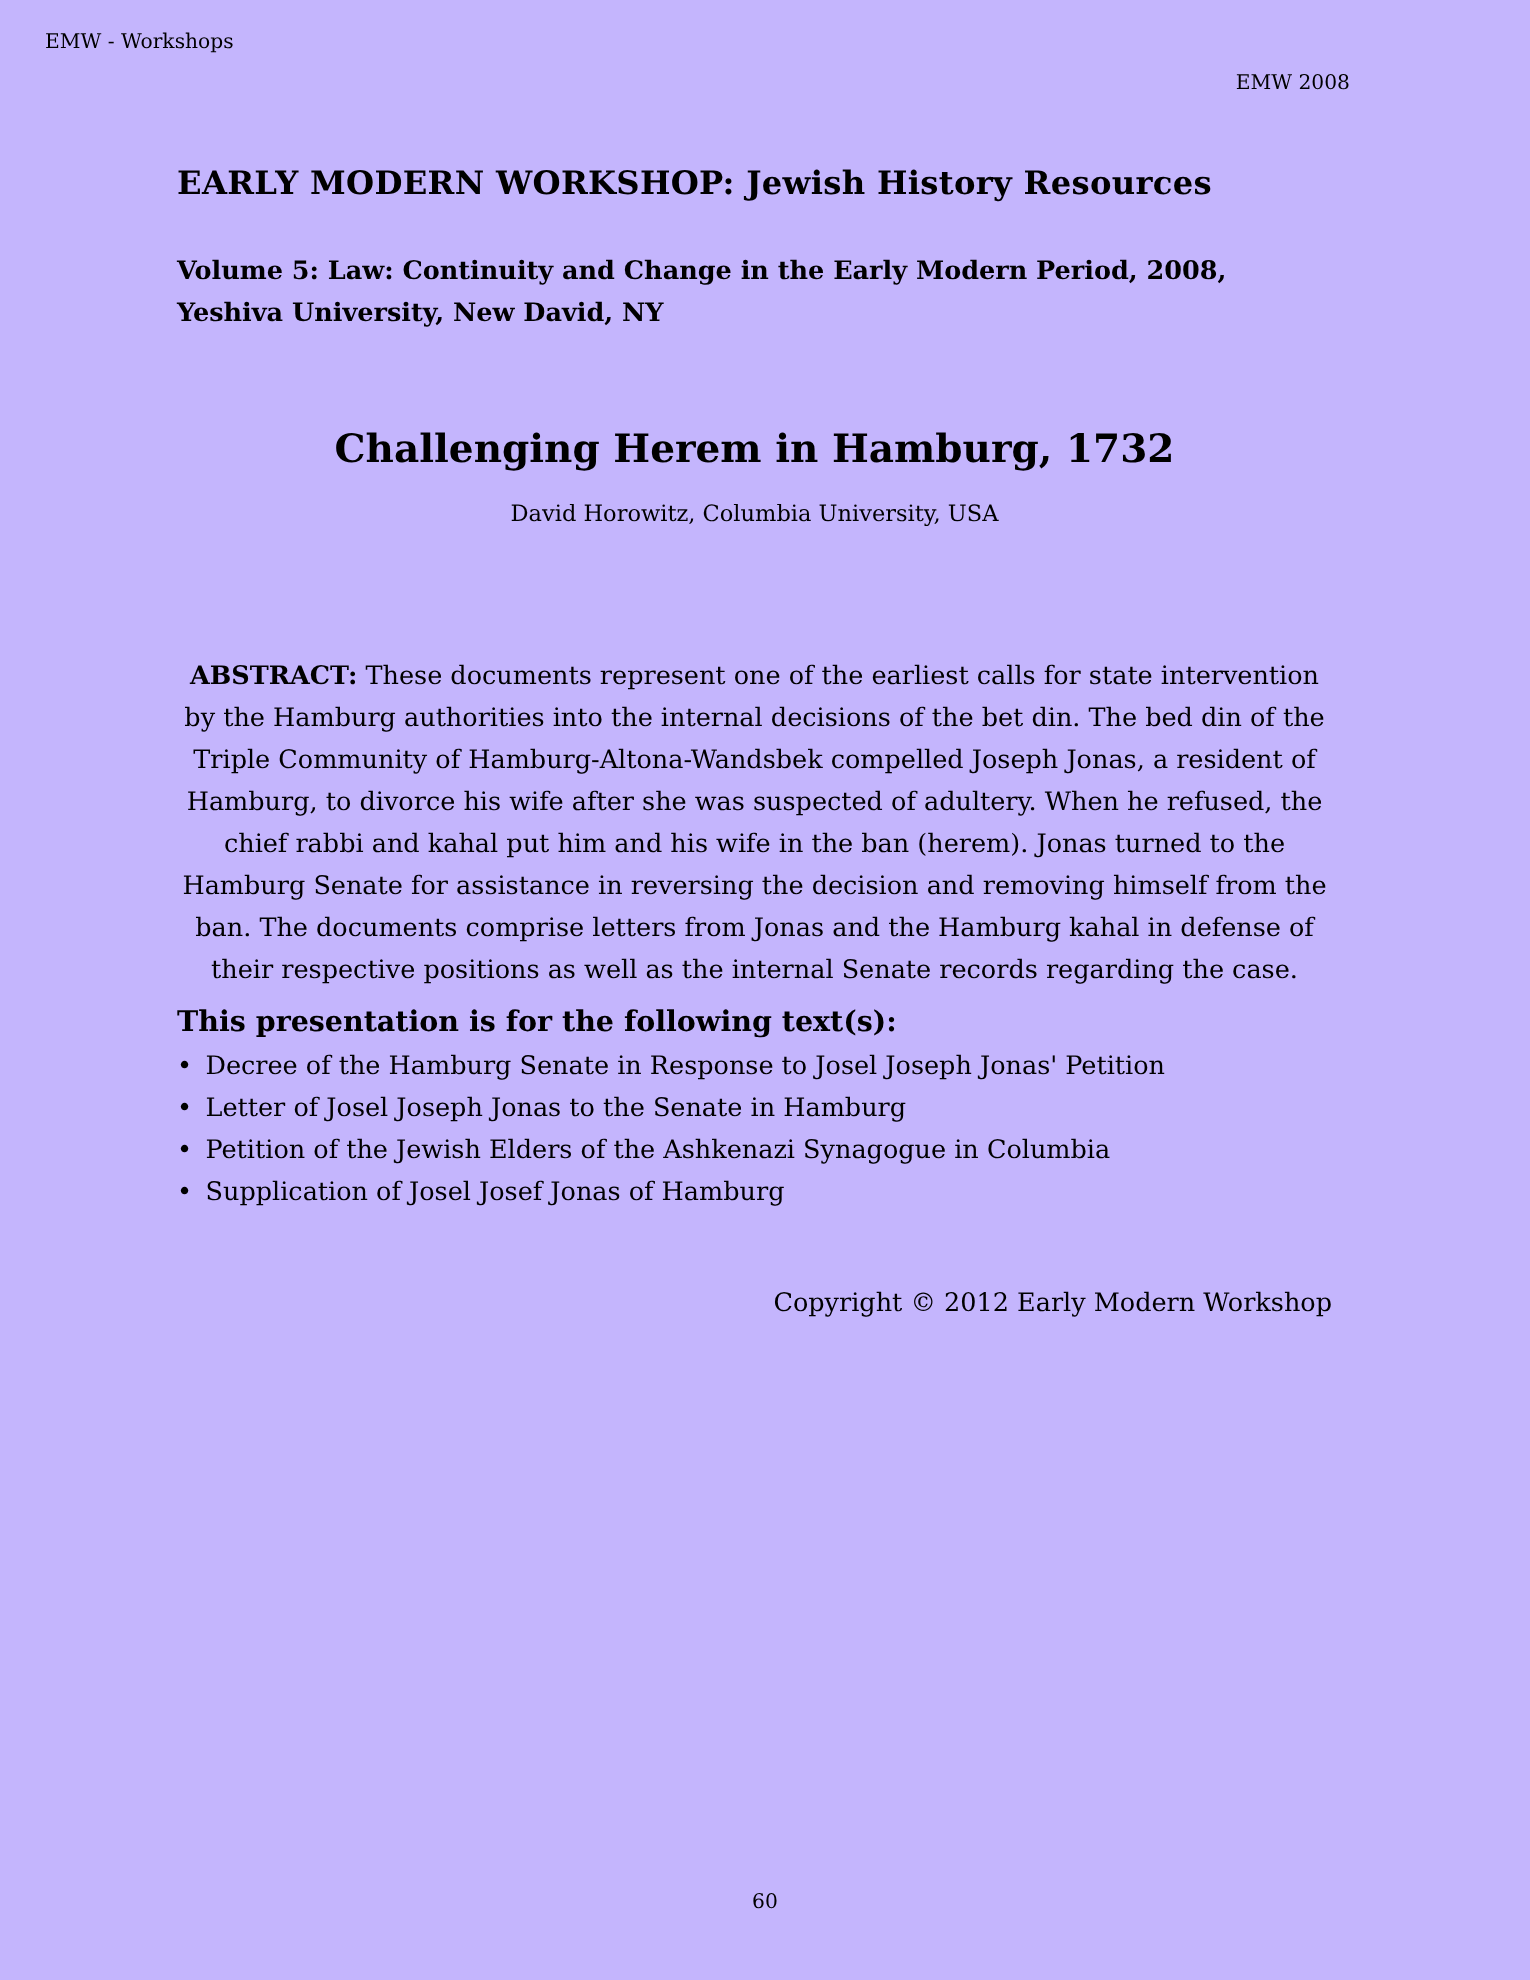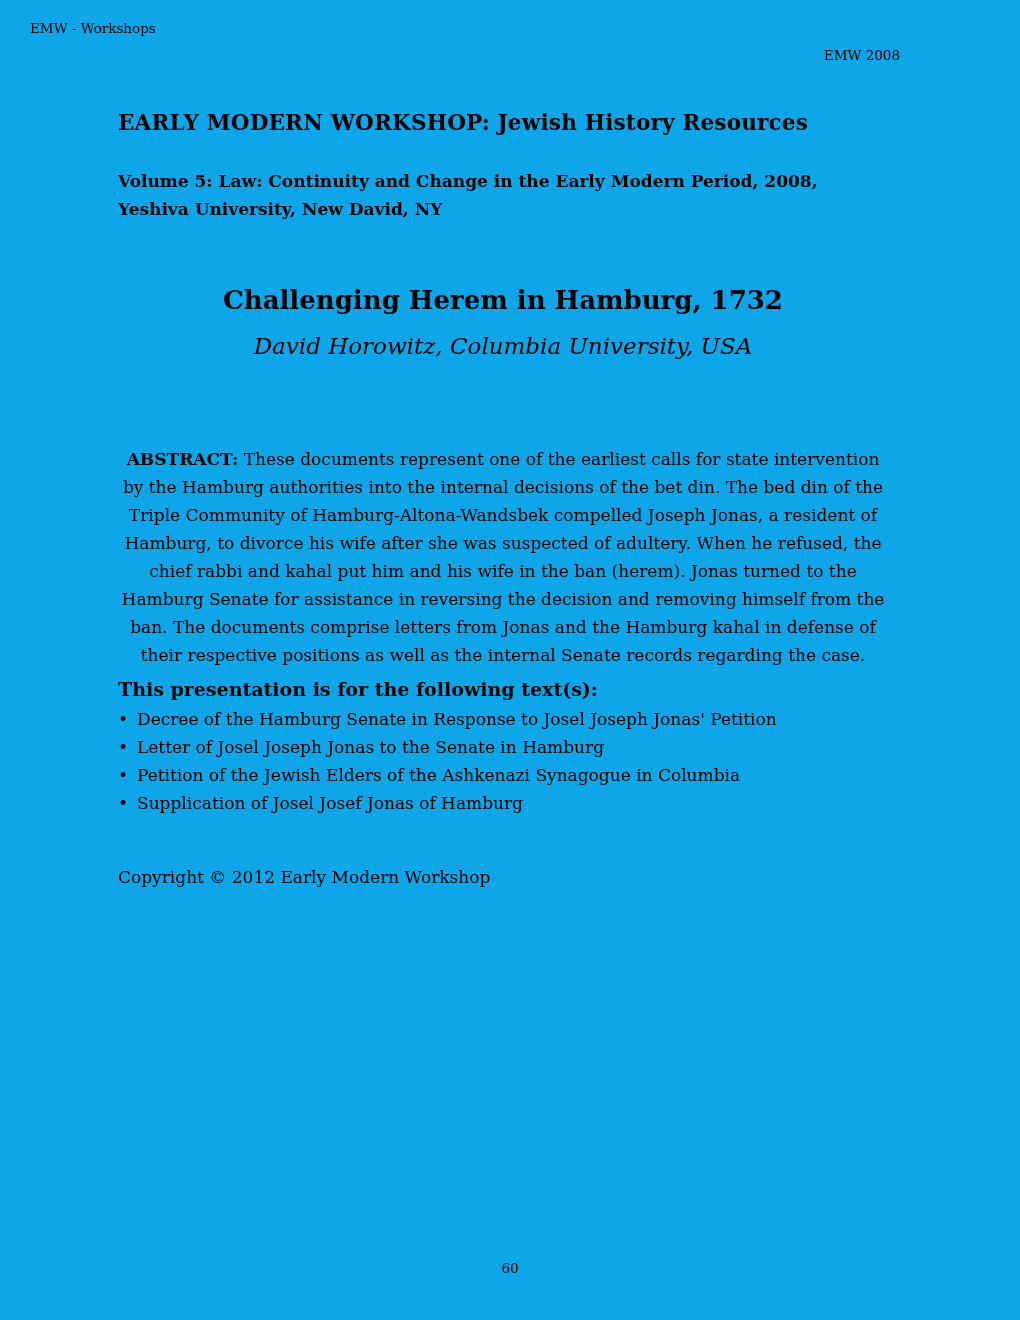--- a/index.html
+++ b/index.html
@@ -7,21 +7,21 @@
     margin: 0;
     padding: 0;
     background: #ffffff;
     color: #000000;
     font-family: "DejaVu Serif", serif;
   }
   .page {
     position: relative;
     width: 1020px;
     height: 1320px;
-    background: #0ea5e9;
+    background: #c4b5fd;
     overflow: hidden;
   }
   .hdr-left {
     position: absolute;
     top: 20px;
     left: 30px;
     font-size: 13.5px;
   }
   .hdr-right {
     position: absolute;
@@ -47,24 +47,23 @@
     line-height: 28px;
     margin: 32px 0 0 0;
   }
   .pres-title {
     font-size: 26px;
     font-weight: bold;
     text-align: center;
     margin: 62px 0 0 0;
   }
   .pres-author {
-    font-size: 23px;
+    font-size: 15px;
     text-align: center;
     margin: 18px 0 0 0;
-    font-style: italic;
   }
   .abstract {
     font-size: 17px;
     line-height: 28px;
     margin: 86px 0 0 0;
     text-align: center;
   }
   .abstract .abstract-label {
     font-weight: bold;
   }
@@ -87,20 +86,21 @@
   }
   .texts-list li::before {
     content: "\2022";
     position: absolute;
     left: 0;
     top: 0;
   }
   .copyright {
     font-size: 17px;
     margin: 50px 0 0 0;
+    text-align: right;
   }
   .page-number {
     position: absolute;
     bottom: 44px;
     left: 0;
     width: 100%;
     text-align: center;
     font-size: 13.5px;
   }
 </style>

